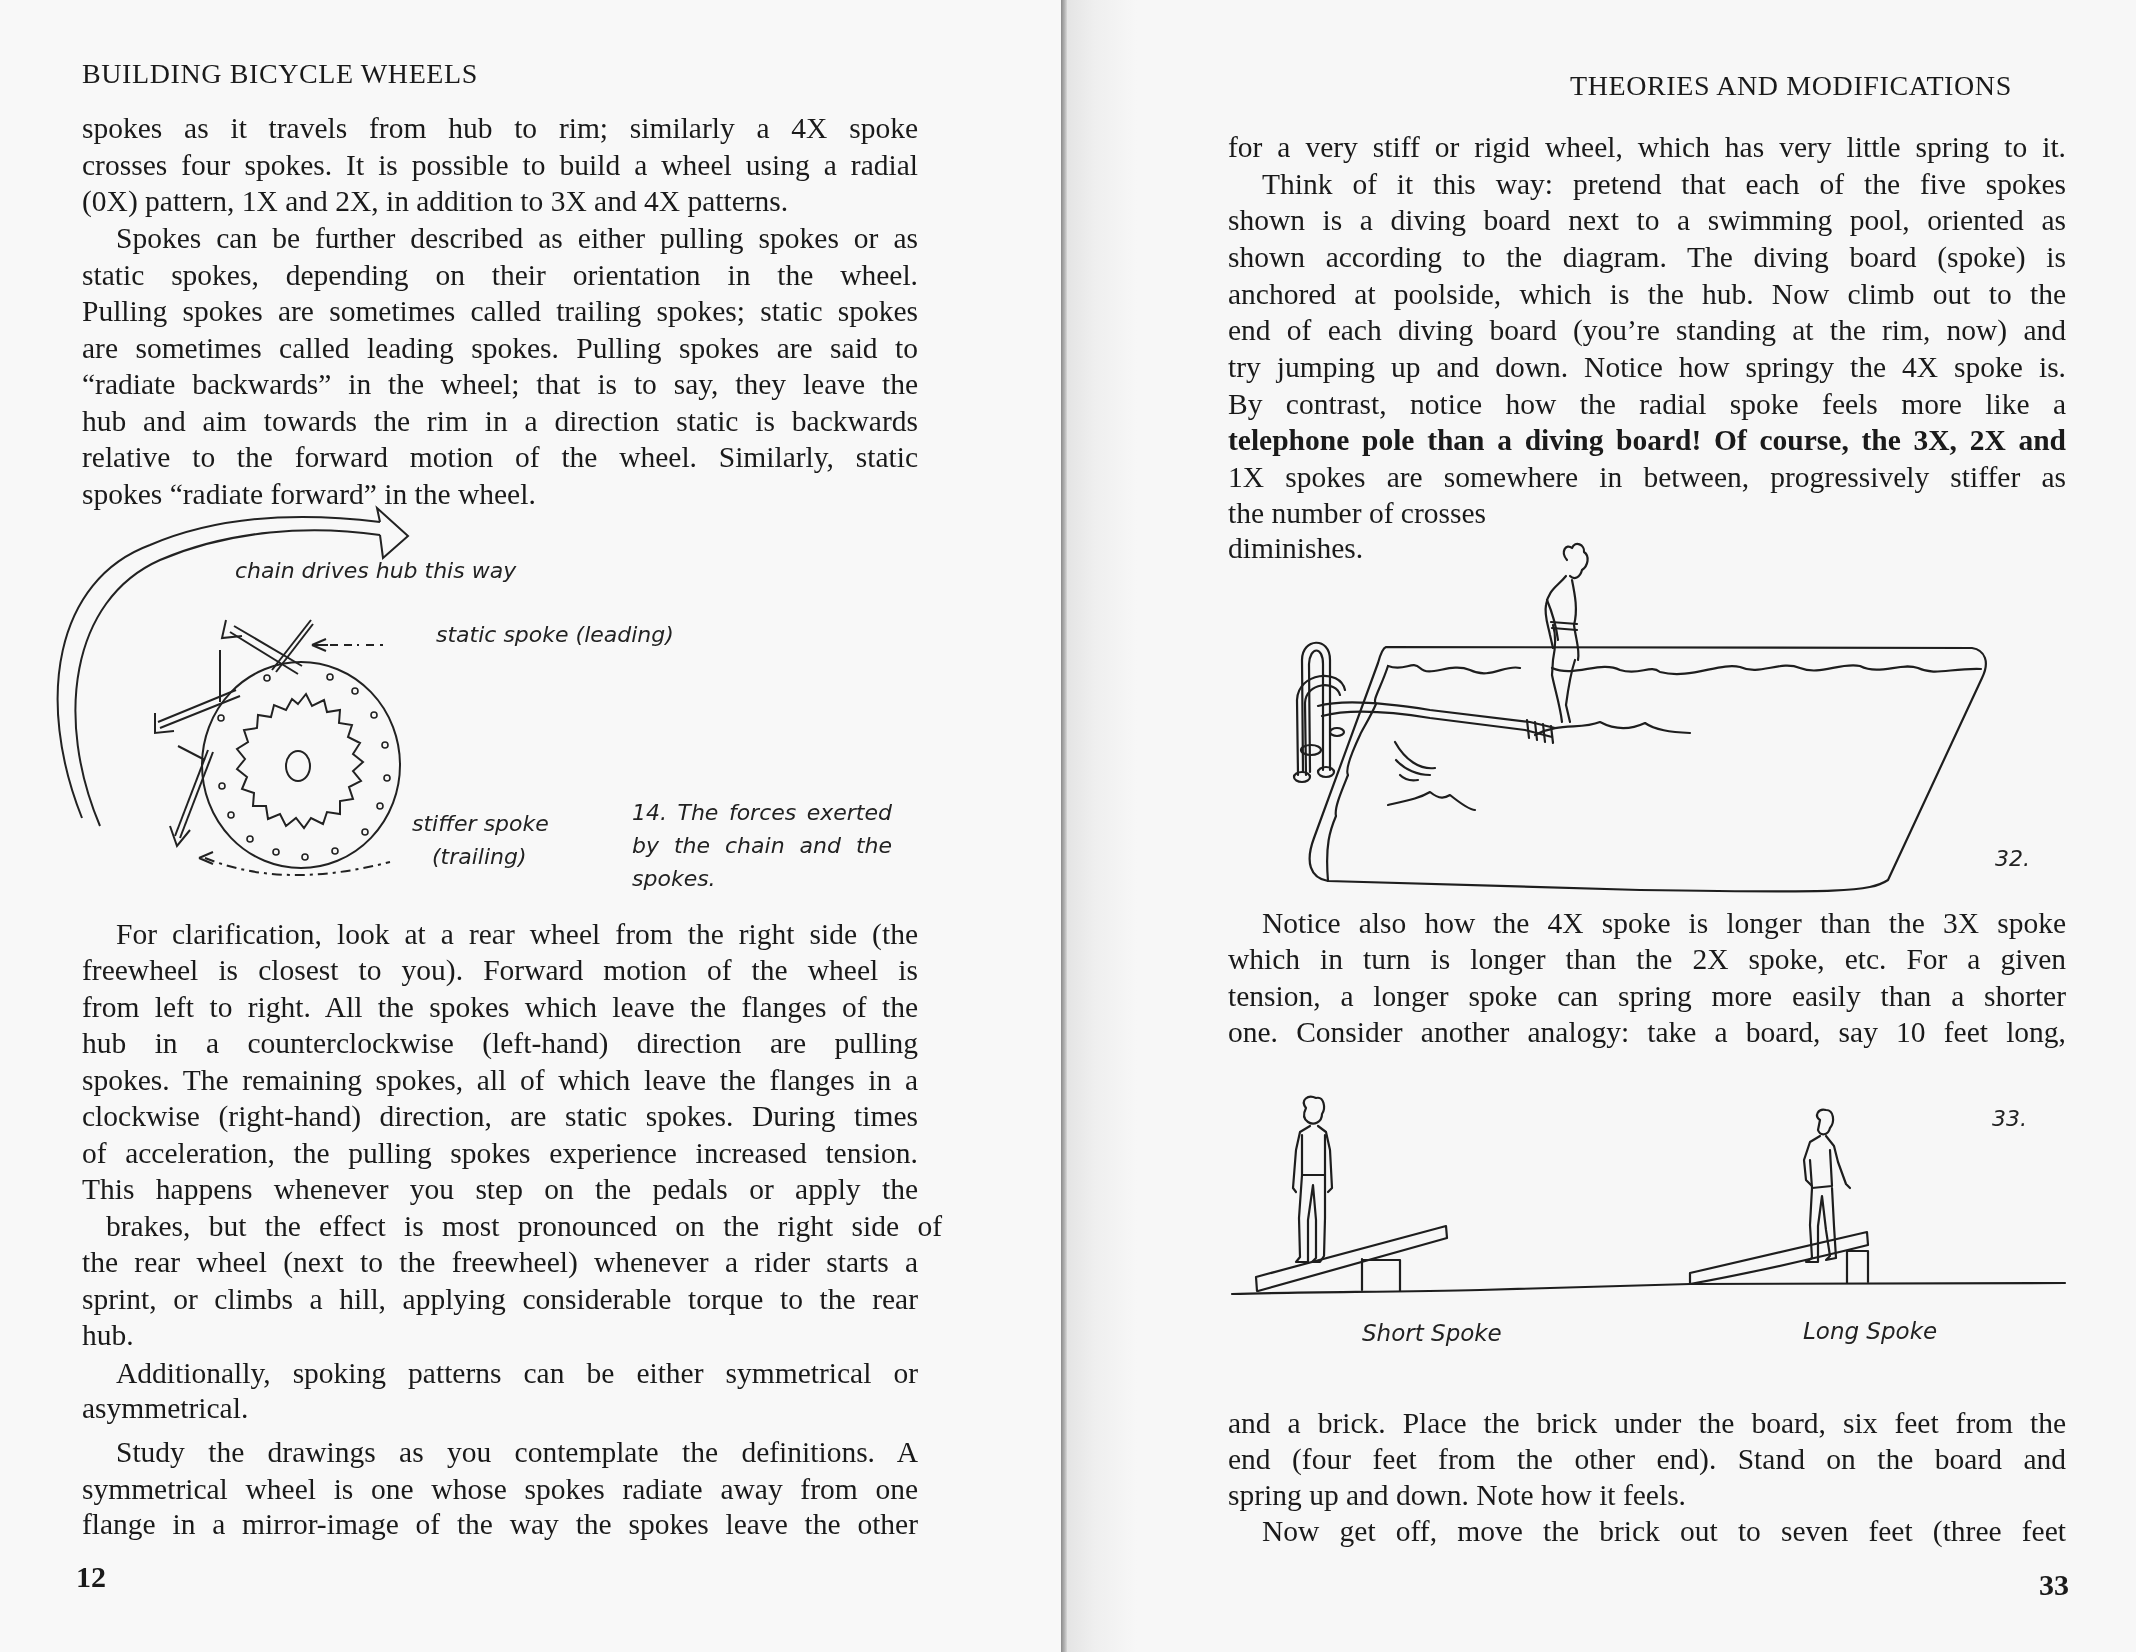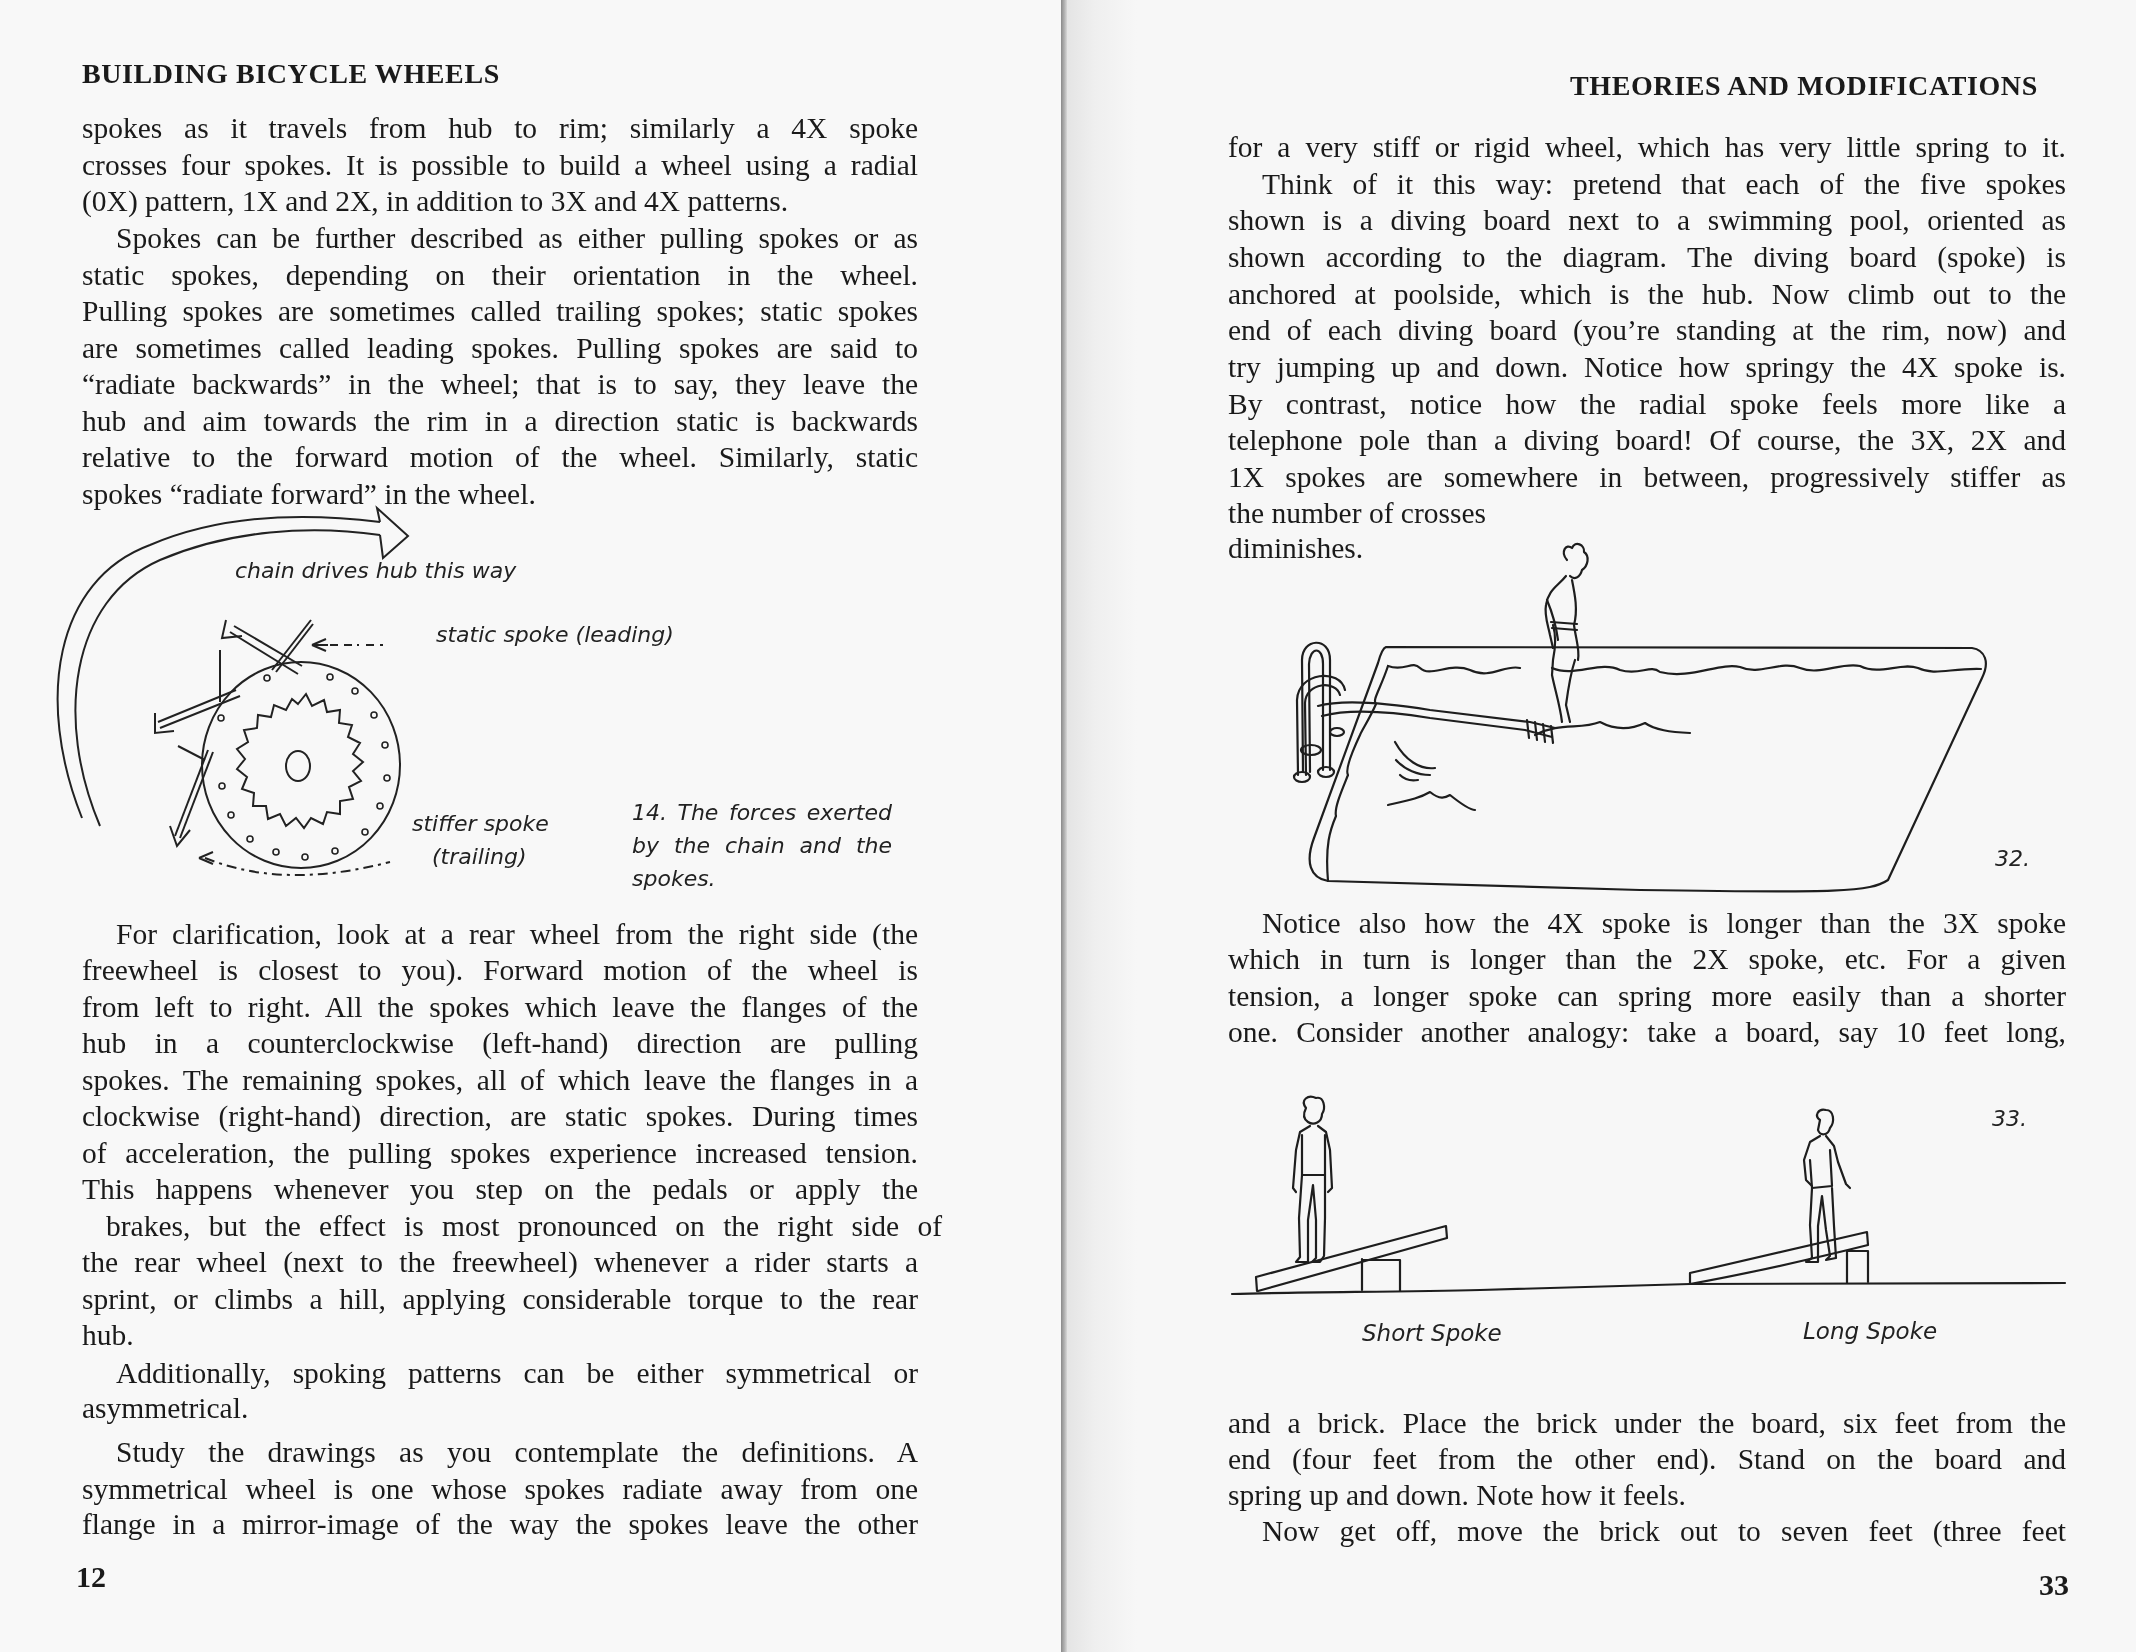--- a/index.html
+++ b/index.html
@@ -1,21 +1,21 @@
 <!DOCTYPE html>
 <html><head>
 <meta charset="utf-8">
 <style>
   html, body { margin:0; padding:0; }
   body { width:2136px; height:1652px; position:relative; overflow:hidden; background:#f7f7f7; font-family:"Liberation Serif", serif; color:#1a1a1a; }
   .page { position:absolute; top:0; height:1652px; }
   #left-page { left:0; width:1062px; background:#f8f8f8; }
   .gutter-line { position:absolute; left:1061px; top:0; width:6px; height:1652px; background:linear-gradient(to right,#8a8a8a,#b5b5b5 60%,#d8d8d8); }
   .gutter-shadow { position:absolute; left:1067px; top:0; width:70px; height:1652px; background:linear-gradient(to right,#e4e4e4,#efefef 40%,rgba(247,247,247,0)); }
-  .running-head { position:absolute; font-weight:bold; font-size:28px; letter-spacing:0.6px; white-space:nowrap;text-align:right; }
+  .running-head { position:absolute; font-weight:normal; font-size:28px; letter-spacing:0.6px; white-space:nowrap;text-align:right; }
   .line { position:absolute; font-size:29.5px; line-height:36px; white-space:nowrap; text-align:justify; text-align-last:justify; }
   .line.last { text-align-last:left; }
   .left-line { left:82px; width:836px; }
   .right-line { left:1228px; width:838px; }
   .page-num { position:absolute; font-size:30px; font-weight:bold; }
   .fig-label { position:absolute; font-family:"DejaVu Sans", sans-serif; font-style:italic; font-size:22px; color:#222; white-space:nowrap; }
   .caption { position:absolute; font-family:"DejaVu Sans", sans-serif; font-style:italic; font-size:22px; line-height:33px; color:#222; width:272px; }
   .caption span { display:block; text-align:justify; text-align-last:justify; white-space:nowrap;margin-left:12px; }
   .caption span.last { text-align-last:left; }
   svg.fig { position:absolute; overflow:visible; }
@@ -138,21 +138,21 @@
 
   <div>
     <div class="line right-line" style="top:129px;">for a very stiff or rigid wheel, which has very little spring to it.</div>
     <div class="line right-line" style="top:166px; left:1262px; width:804px;">Think of it this way: pretend that each of the five spokes</div>
     <div class="line right-line" style="top:202px;">shown is a diving board next to a swimming pool, oriented as</div>
     <div class="line right-line" style="top:239px;">shown according to the diagram. The diving board (spoke) is</div>
     <div class="line right-line" style="top:276px;">anchored at poolside, which is the hub. Now climb out to the</div>
     <div class="line right-line" style="top:312px;">end of each diving board (you’re standing at the rim, now) and</div>
     <div class="line right-line" style="top:349px;">try jumping up and down. Notice how springy the 4X spoke is.</div>
     <div class="line right-line" style="top:386px;">By contrast, notice how the radial spoke feels more like a</div>
-    <div class="line right-line" style="top:422px;">telephone pole than a diving board! Of course, the 3X, 2X and</div>
+    <div class="line right-line" style="top:422px;font-weight:bold;">telephone pole than a diving board! Of course, the 3X, 2X and</div>
     <div class="line right-line" style="top:459px;">1X spokes are somewhere in between, progressively stiffer as</div>
     <div class="line right-line last" style="top:495px;">the number of crosses</div>
     <div class="line right-line last" style="top:530px;">diminishes.</div>
   </div>
 
   <div>
     <svg class="fig" style="left:0; top:0;" width="2136" height="1000" viewBox="0 0 2136 1000">
       <g fill="none" stroke="#1e1e1e" stroke-width="2.2" stroke-linejoin="round" stroke-linecap="round">
 
         <path d="M 1386 647 L 1972 648 C 1985 650, 1990 662, 1982 678 L 1888 880 C 1870 892, 1840 893, 1640 890 L 1328 881 C 1310 878, 1305 862, 1314 838 L 1378 663 C 1381 652, 1383 648, 1386 647 Z"></path>

